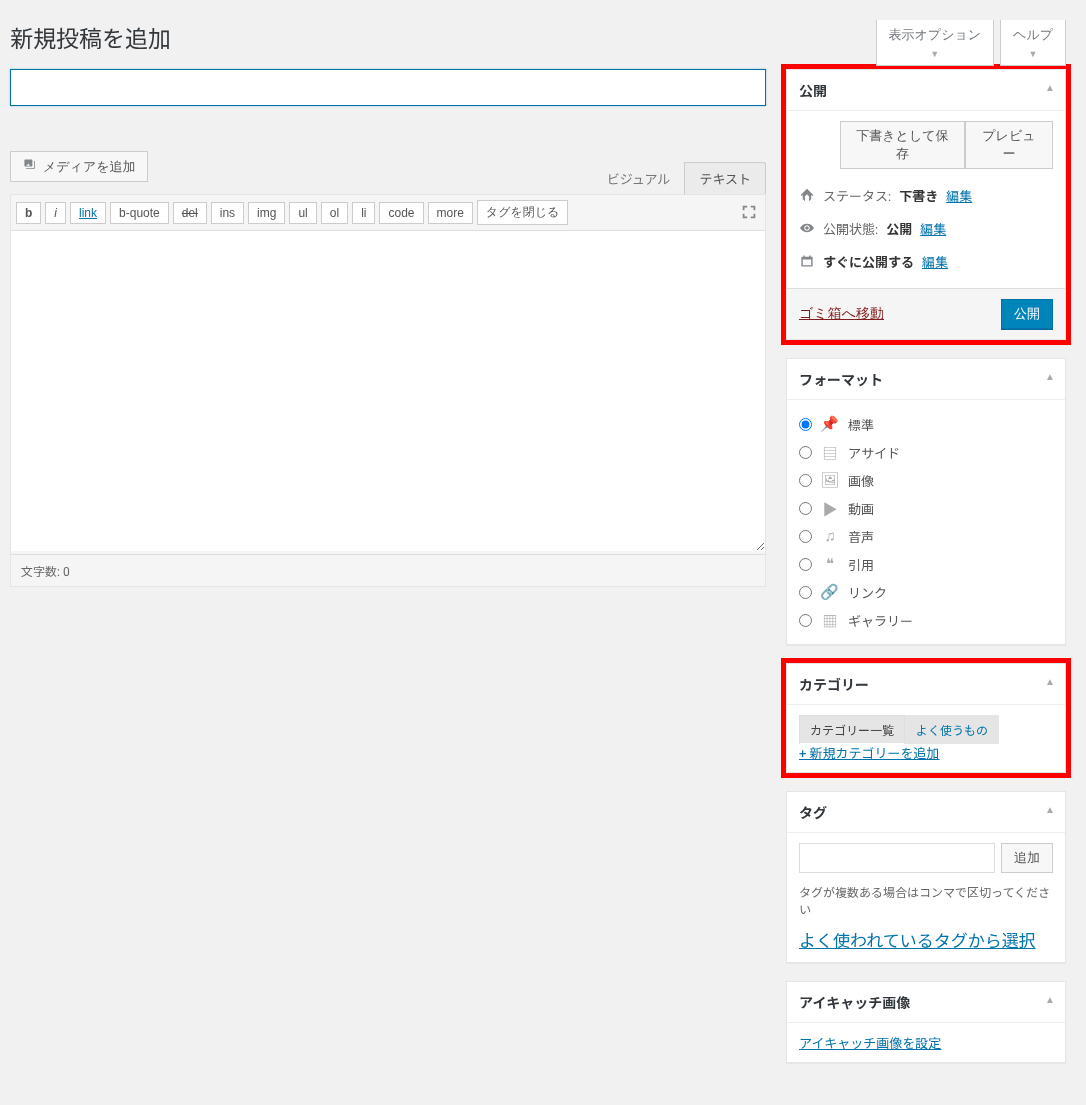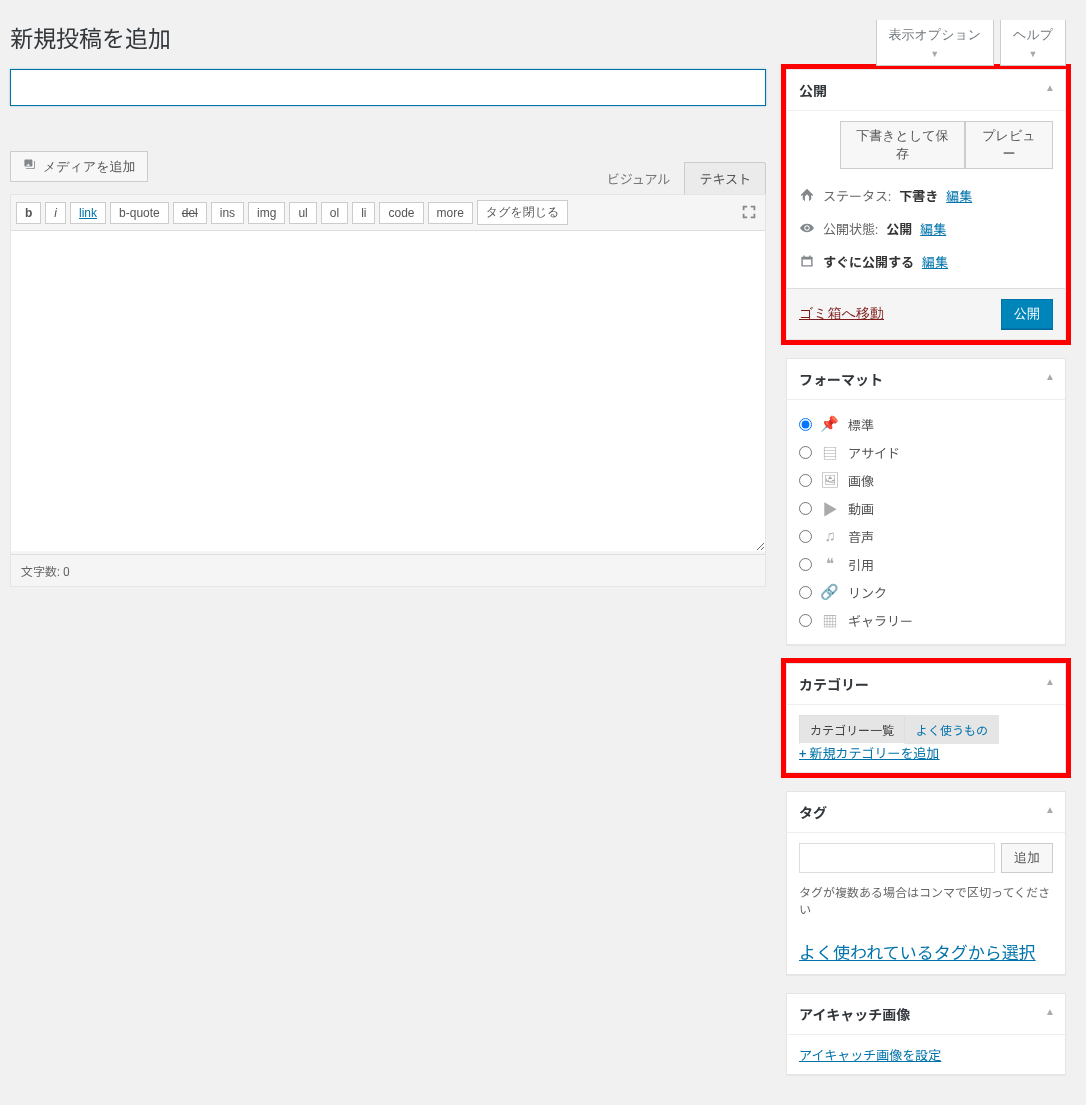--- a/index.html
+++ b/index.html
@@ -250,21 +250,21 @@
     border:1px solid #dfdfdf;
     padding:10px;
     background:#fdfdfd;
     margin-bottom:10px;
   }
   .cat-panel label { display:flex; align-items:center; gap:6px; font-size:13px; color:#444; }
   .add-cat { color:#0073aa; text-decoration:underline; cursor:pointer; font-size:13px; }
 
   .tag-row { display:flex; gap:6px; margin-bottom:10px; }
   .tag-input { flex:1; border:1px solid #ddd; padding:5px; }
-  .tag-hint { font-size:12px; color:#666; margin-bottom:22px; }
+  .tag-hint { font-size:12px; color:#666; margin-bottom:10px; }
   .tag-link { color:#0073aa; text-decoration:underline; cursor:pointer; font-size:17px; }
 
   .thumb-link { color:#0073aa; text-decoration:underline; cursor:pointer; font-size:13px; }
 </style>
 </head>
 <body>
 
 <div class="wrap">
 
   <div class="top-buttons">

